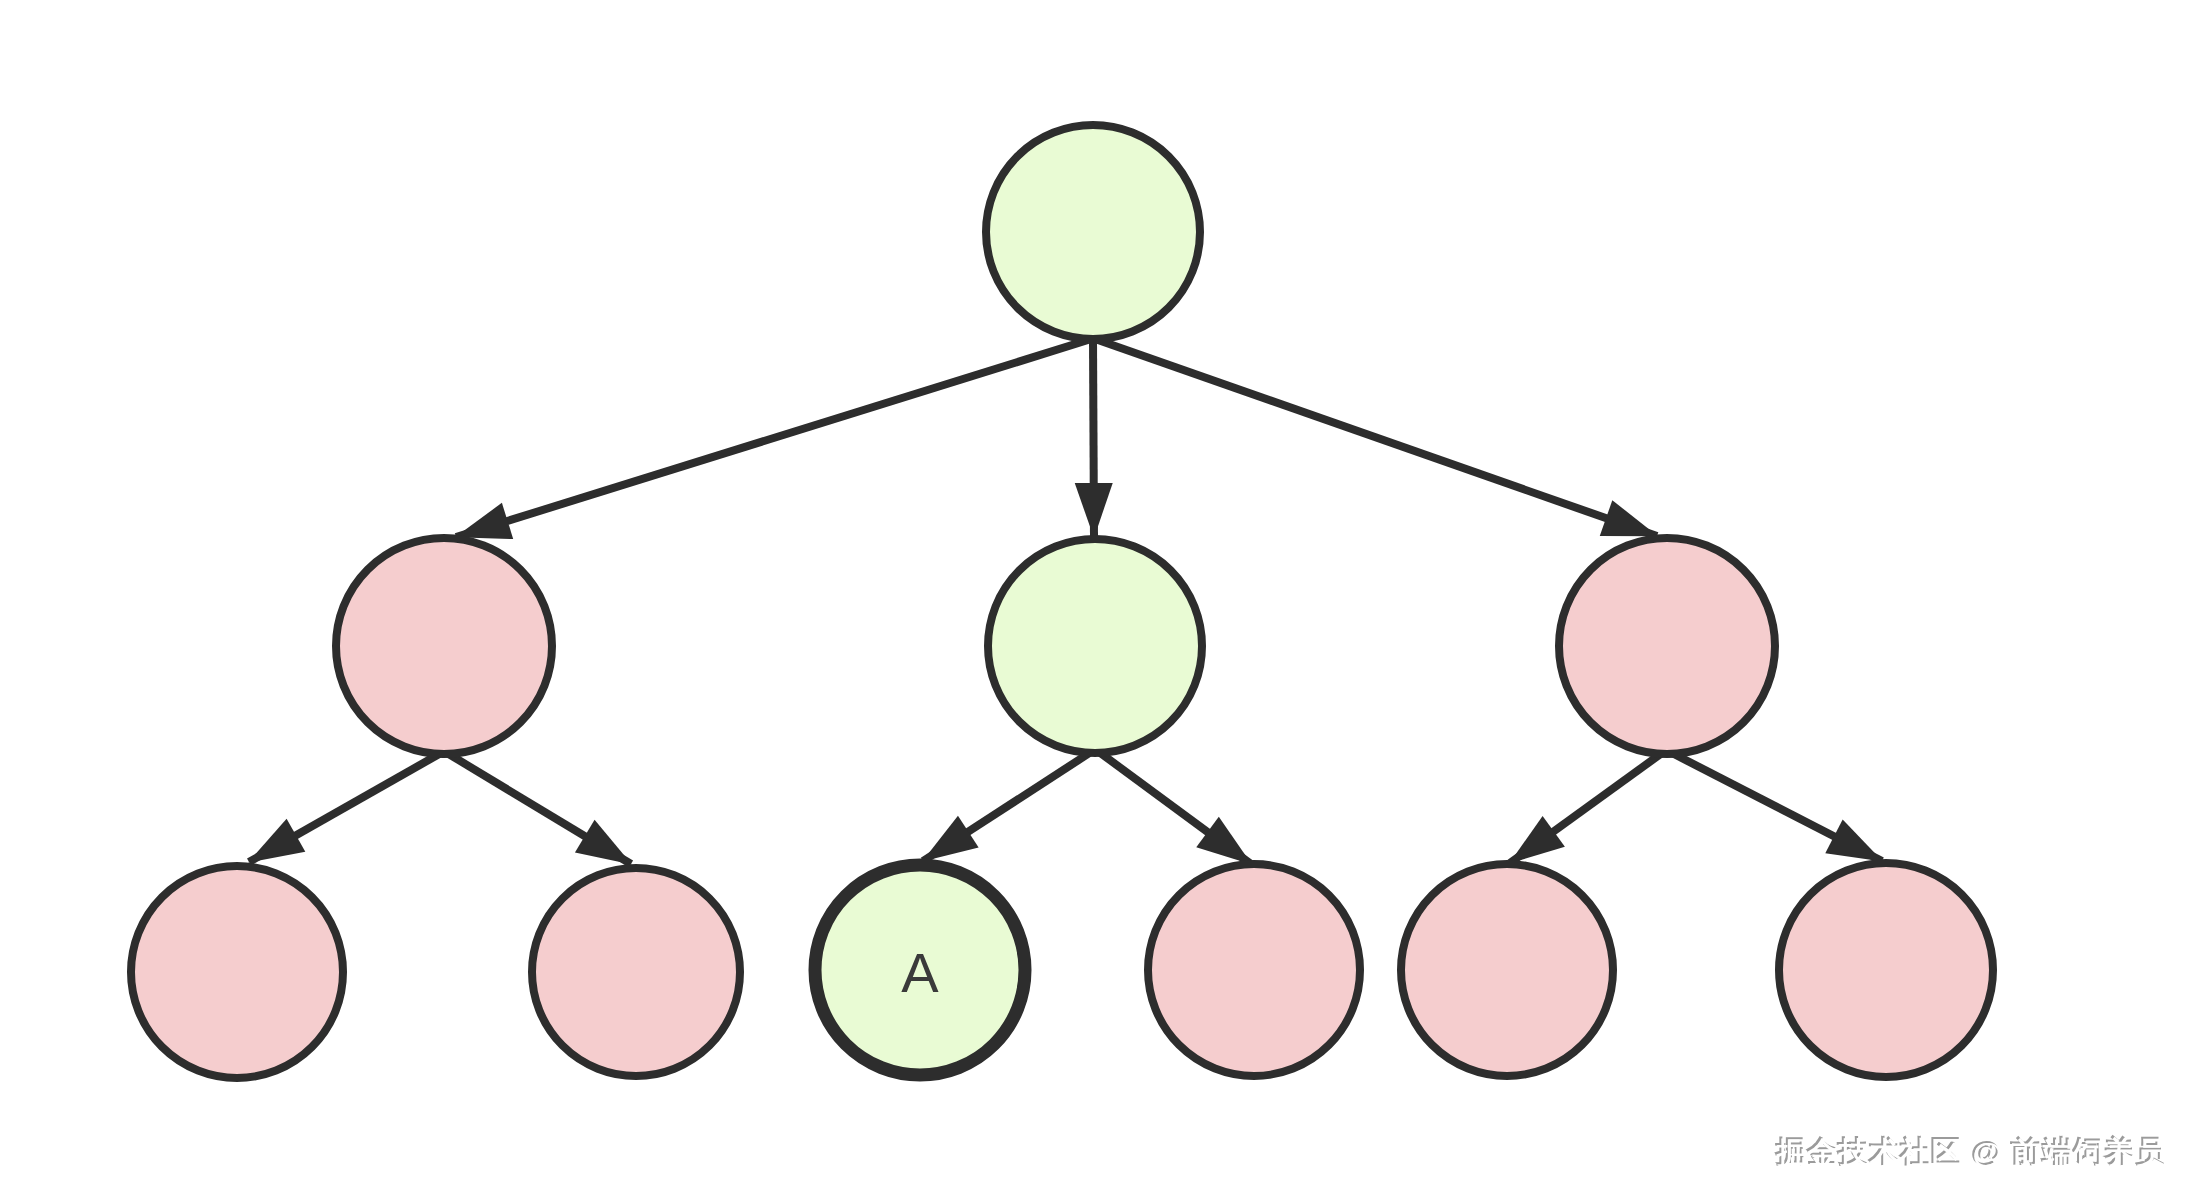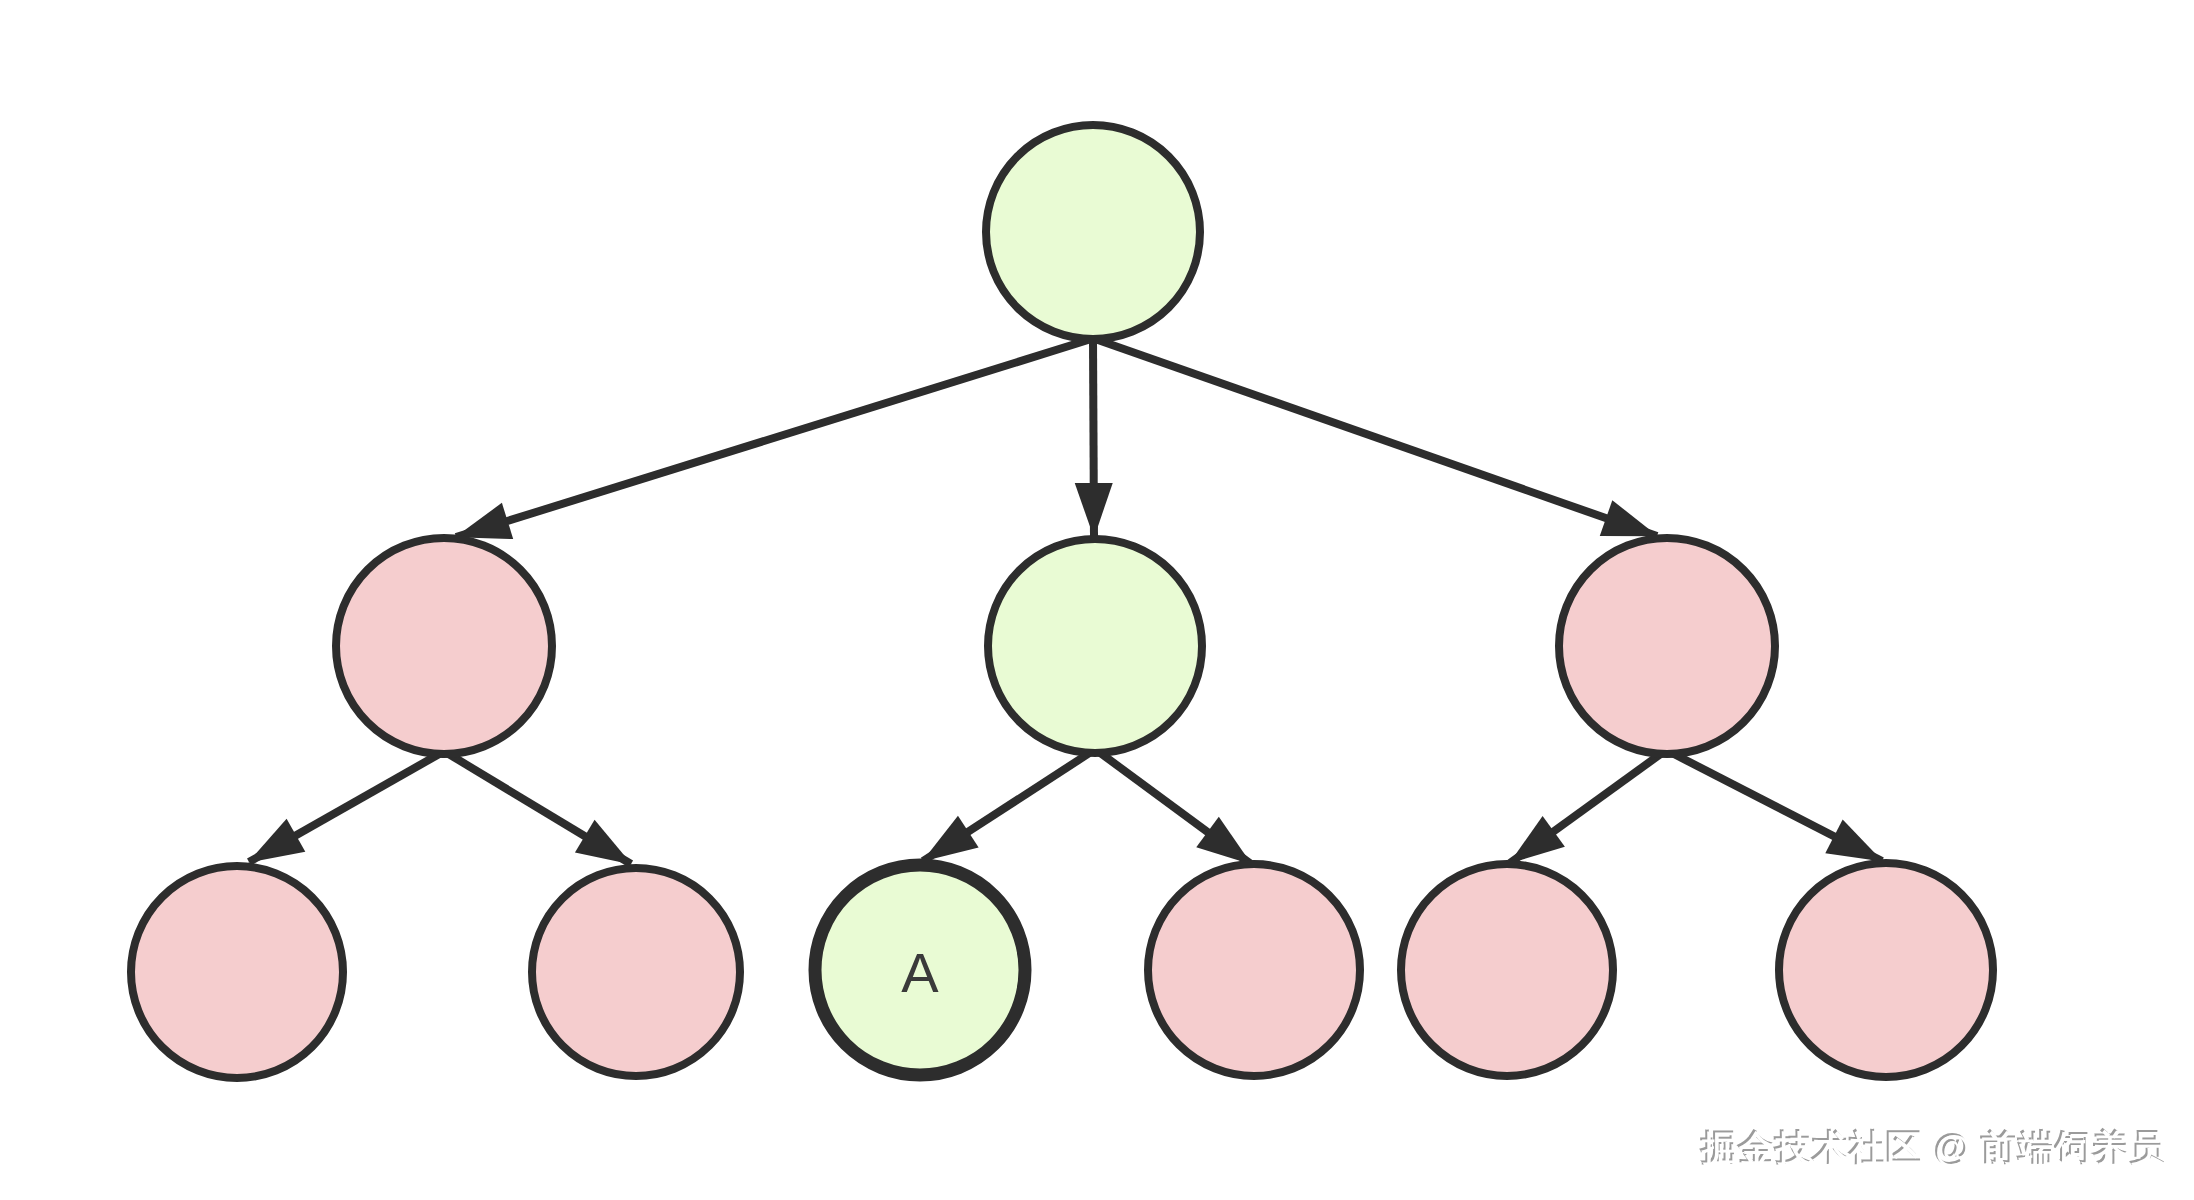--- a/index.html
+++ b/index.html
@@ -20,21 +20,21 @@
     left: 0;
     top: 0;
     width: 2194px;
     height: 1200px;
     display: block;
   }
   .watermark {
     position: absolute;
     right: 27px;
     bottom: 26px;
-    font-size: 36px;
+    font-size: 30px;
     font-weight: bold;
     letter-spacing: 1px;
     color: #ffffff;
     text-shadow: -2px -2px 0 #9b9b9b, 1px 1px 0 #ffffff;
     user-select: none;
     white-space: nowrap;
   }
 </style>
 </head>
 <body>

